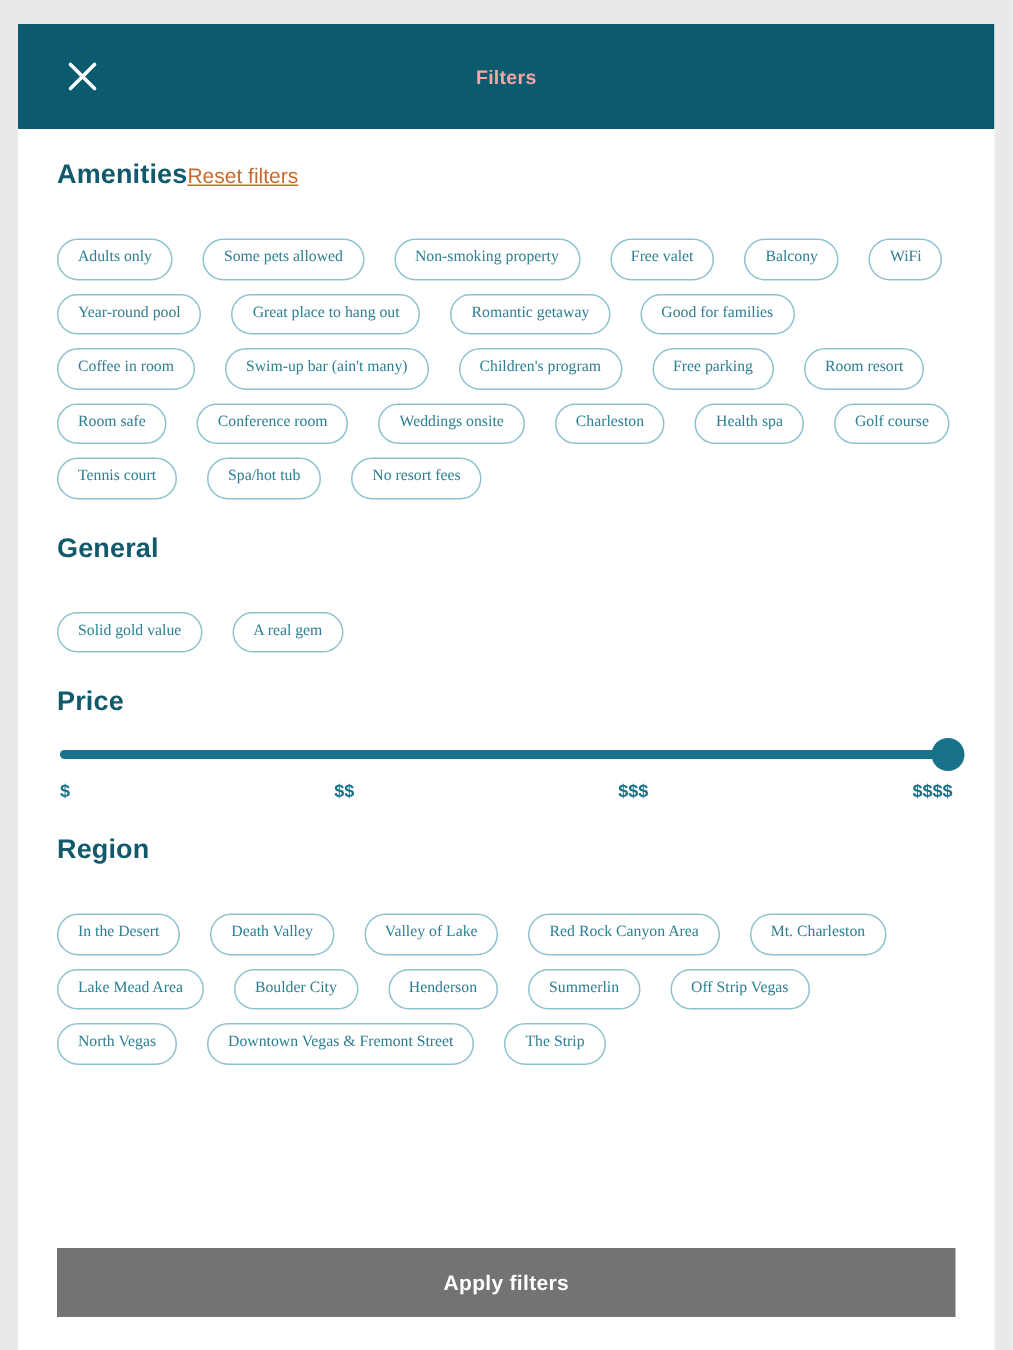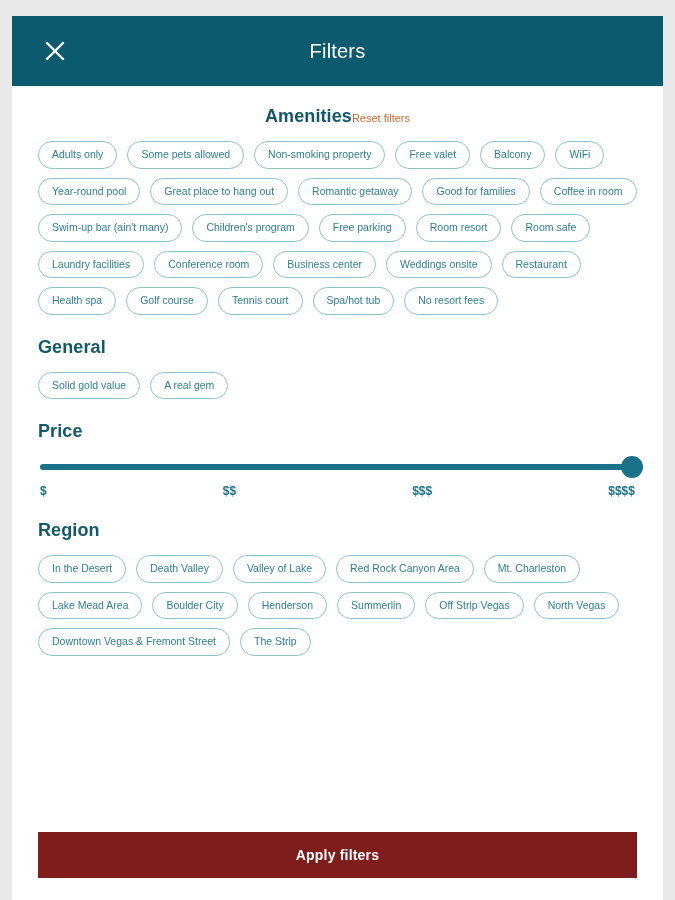--- a/index.html
+++ b/index.html
@@ -28,23 +28,23 @@
   
   .header {
     position: relative;
     height: 70px;
     background: #0b5a6e;
     display: flex;
     align-items: center;
     justify-content: center;
   }
   .header-title {
-    color: #ffffff;
-    font-size: 20px;
-    font-weight: normal;
+    color: #fca5a5;
+    font-size: 13px;
+    font-weight: bold;
     letter-spacing: .2px;
   }
   .close-btn {
     position: absolute;
     left: 30px;
     top: 50%;
     transform: translateY(-50%);
     width: 26px;
     height: 26px;
     display: flex;
@@ -55,45 +55,47 @@
   .close-btn svg { display: block; }
 
   
   .body {
     padding: 0 26px;
     position: relative;
   }
   .section-head {
     display: flex;
     align-items: baseline;
-    justify-content: center;
+    justify-content: flex-start;
   }
   h2.section-title {
     font-size: 18px;
     color: #12596b;
     font-weight: bold;
     margin: 0;
     letter-spacing: .1px;
   }
   .section {
     margin-top: 22px;
   }
   .section.first { margin-top: 20px; }
   .reset-link {
     color: #c96b2e;
-    font-size: 11px;
+    font-size: 14px;
+    text-decoration: underline;
     cursor: pointer;
     white-space: nowrap;
   }
   .chips {
     display: flex;
     flex-wrap: wrap;
-    gap: 9px 10px;
-    margin-top: 14px;
+    gap: 9px 20px;
+    margin-top: 32px;
     max-width: 624px;
+    font-family: Liberation Serif, serif;
   }
   .chip {
     border: 1px solid #8dc2cf;
     border-radius: 16px;
     color: #2d7f93;
     font-size: 10.5px;
     padding: 7px 13px 8px;
     line-height: 1;
     background: #fff;
     cursor: pointer;
@@ -137,21 +139,21 @@
   
   .footer {
     position: absolute;
     left: 26px;
     right: 26px;
     bottom: 22px;
   }
   .apply-btn {
     width: 100%;
     height: 46px;
-    background: #7f1d1d;
+    background: #737373;
     color: #fff;
     border: none;
     font-size: 14px;
     font-weight: bold;
     font-family: "Liberation Sans", sans-serif;
     letter-spacing: .2px;
     cursor: pointer;
     margin-top: 44px;
   }
 </style>
@@ -188,25 +190,23 @@
           <span class="chip">Year-round pool</span>
           <span class="chip">Great place to hang out</span>
           <span class="chip">Romantic getaway</span>
           <span class="chip">Good for families</span>
           <span class="chip">Coffee in room</span>
           <span class="chip">Swim-up bar (ain't many)</span>
           <span class="chip">Children's program</span>
           <span class="chip">Free parking</span>
           <span class="chip">Room resort</span>
           <span class="chip">Room safe</span>
-          <span class="chip">Laundry facilities</span>
           <span class="chip">Conference room</span>
-          <span class="chip">Business center</span>
           <span class="chip">Weddings onsite</span>
-          <span class="chip">Restaurant</span>
+          <span class="chip">Charleston</span>
           <span class="chip">Health spa</span>
           <span class="chip">Golf course</span>
           <span class="chip">Tennis court</span>
           <span class="chip">Spa/hot tub</span>
           <span class="chip">No resort fees</span>
         </div>
       </div>
 
 
       <div class="section">

